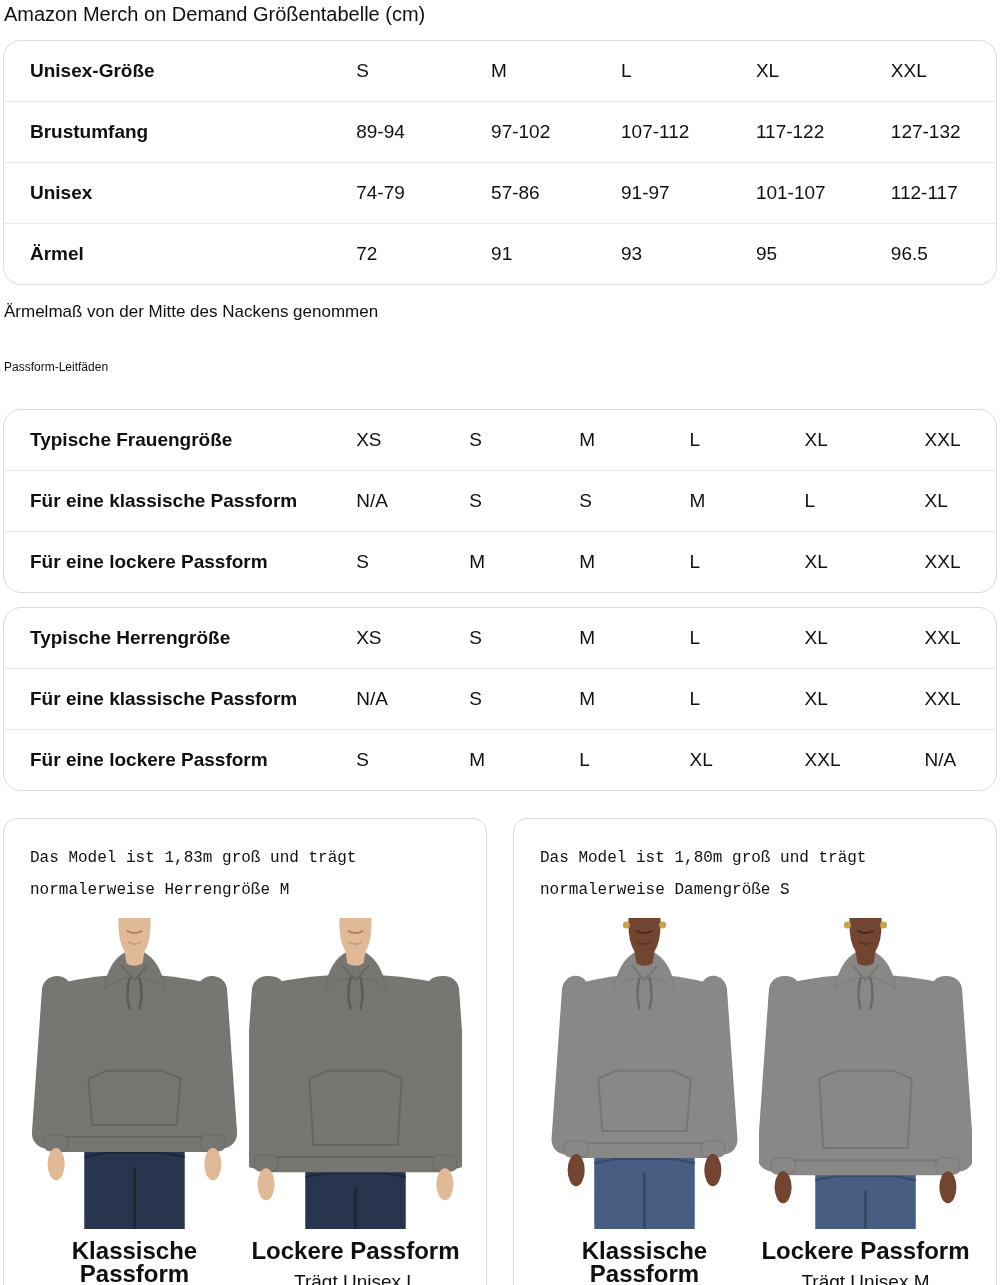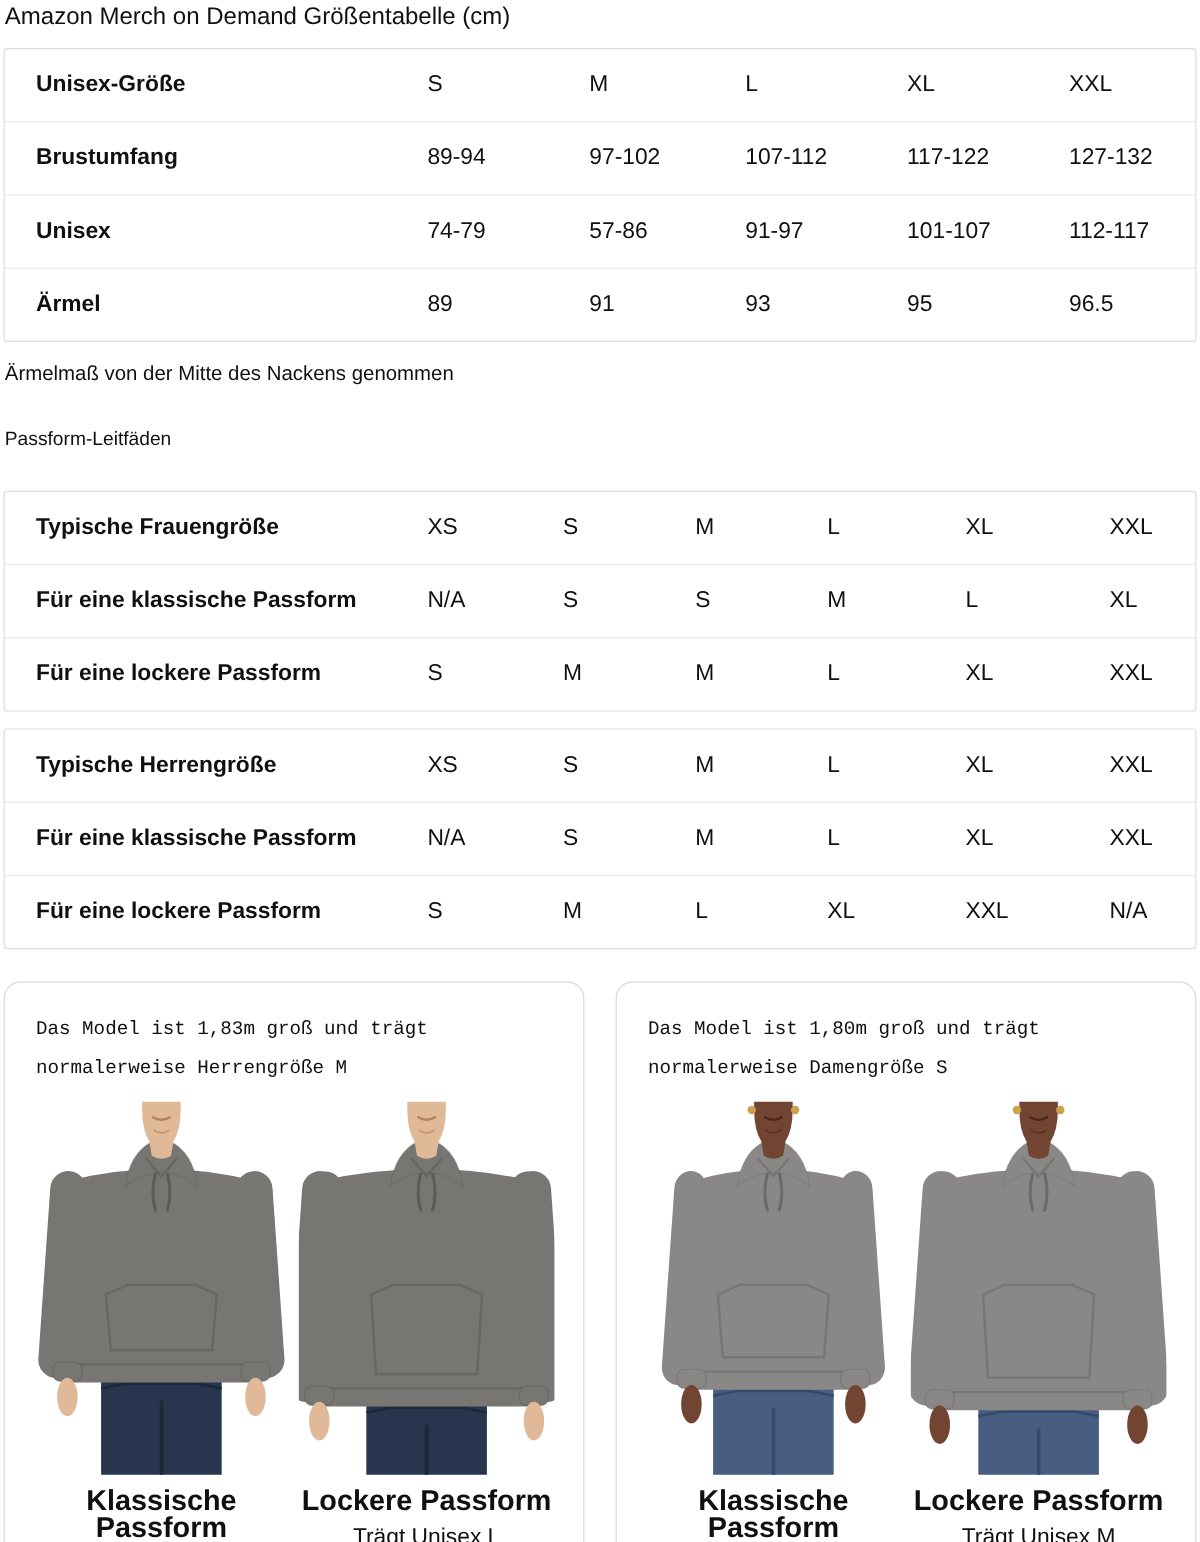--- a/index.html
+++ b/index.html
@@ -7,33 +7,33 @@
     width:1000px;
     font-family:"Liberation Sans",sans-serif;
     color:#0f1111;
     -webkit-font-smoothing:antialiased;
   }
   .page{padding:0 3px 2px 3px;}
   .page-title{
     font-size:20px;font-weight:400;margin:2px 0 0 1px;line-height:24px;
   }
   .panel{
-    border:1px solid #d9dcdc;border-radius:3px;margin-top:14px;
+    border:1px solid #d9dcdc;border-radius:18px;margin-top:14px;
     overflow:hidden;background:#fff;
   }
   .panel.mt-lg{margin-top:30px;}
   table.grid{width:100%;border-collapse:collapse;font-size:19px;table-layout:fixed;}
   .grid td{
     height:58px;border-bottom:1px solid #e8eaea;vertical-align:middle;
     white-space:nowrap;overflow:hidden;
   }
   .grid tr:last-child td{border-bottom:none;}
   .grid td.lbl{font-weight:700;padding-left:26px;}
   .note{font-size:17px;margin:16px 0 0 1px;line-height:21px;}
-  .section-title{font-size:16px;font-weight:400;margin:33px 0 0 1px;line-height:24px;}
+  .section-title{font-size:12px;font-weight:400;margin:33px 0 0 1px;line-height:24px;}
   .cards{display:flex;gap:26px;margin-top:27px;}
   .card{
     flex:1;border:1px solid #d5d9d9;border-radius:14px;
     padding:23px 24px 22px 24px;background:#fff;min-width:0;
   }
   .card-desc{font-size:16px;line-height:32px;margin:0 0 12px 2px;font-family:Liberation Mono, monospace;}
   .figures{display:flex;gap:8px;margin-top:2px;}
   .figure{flex:1;text-align:center;min-width:0;}
   .figure svg{width:100%;height:auto;display:block;}
   .fit-label{font-weight:700;font-size:24px;margin-top:10px;line-height:23px;}
@@ -76,21 +76,21 @@
           <tr>
             <td class="lbl">Unisex</td>
             <td class="val">74-79</td>
             <td class="val">57-86</td>
             <td class="val">91-97</td>
             <td class="val">101-107</td>
             <td class="val">112-117</td>
           </tr>
           <tr>
             <td class="lbl">Ärmel</td>
-            <td class="val">89</td>
+            <td class="val">72</td>
             <td class="val">91</td>
             <td class="val">93</td>
             <td class="val">95</td>
             <td class="val">96.5</td>
           </tr>
         </tbody>
       </table>
     </div>
 
   <p class="note">Ärmelmaß von der Mitte des Nackens genommen</p>

